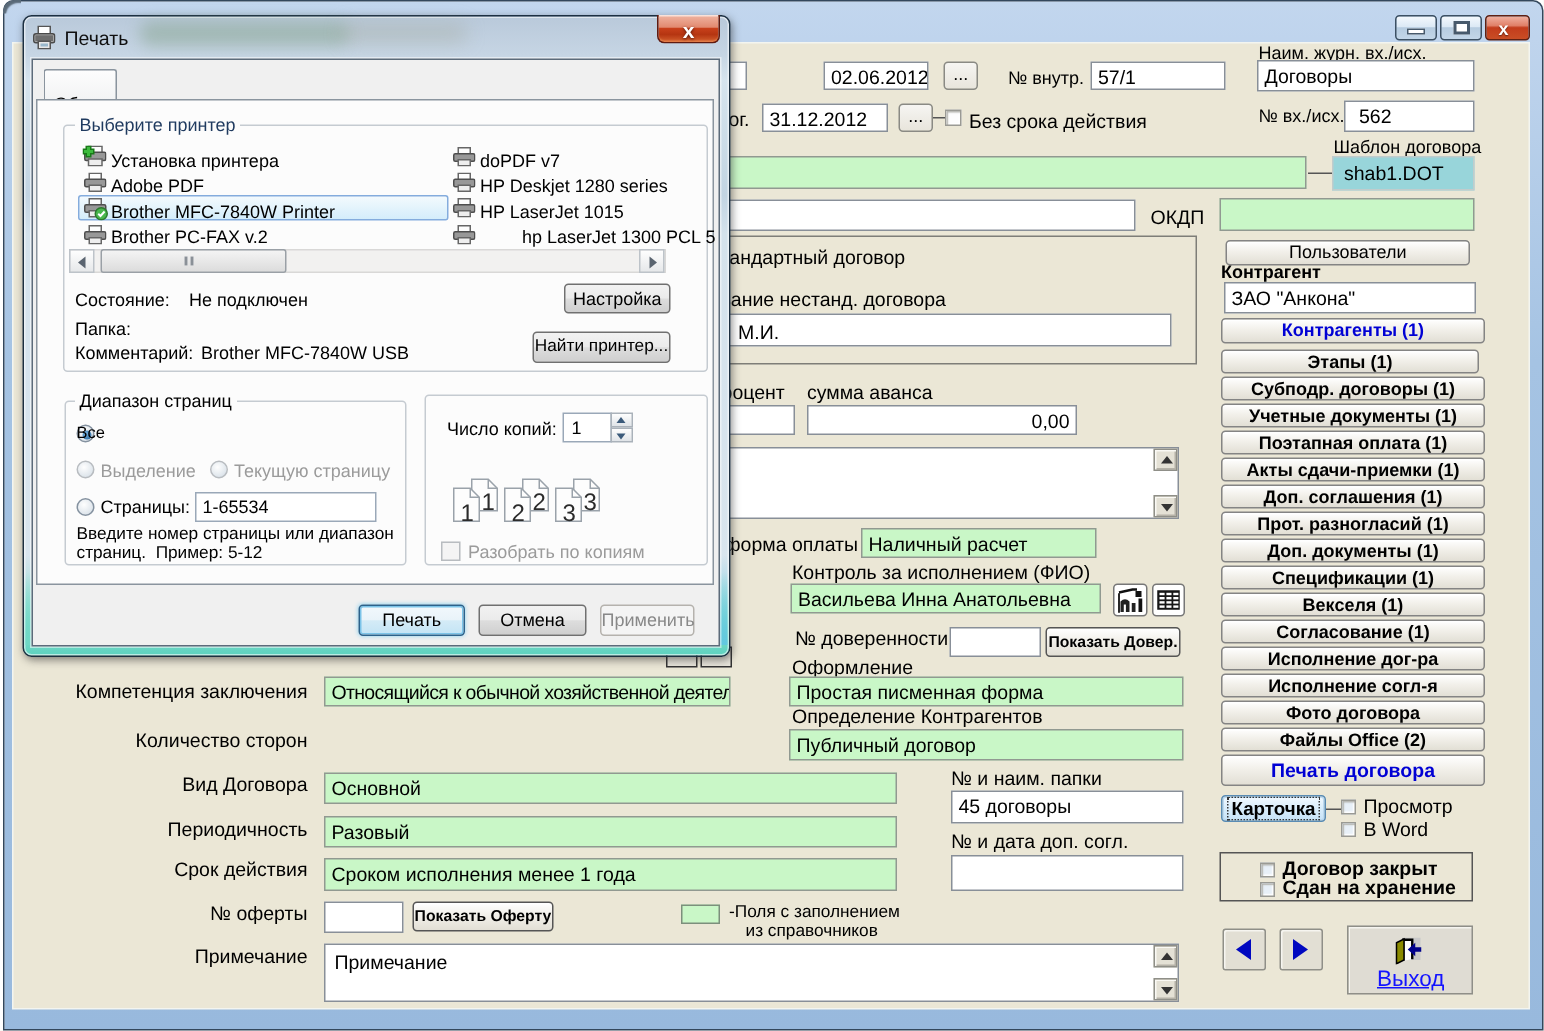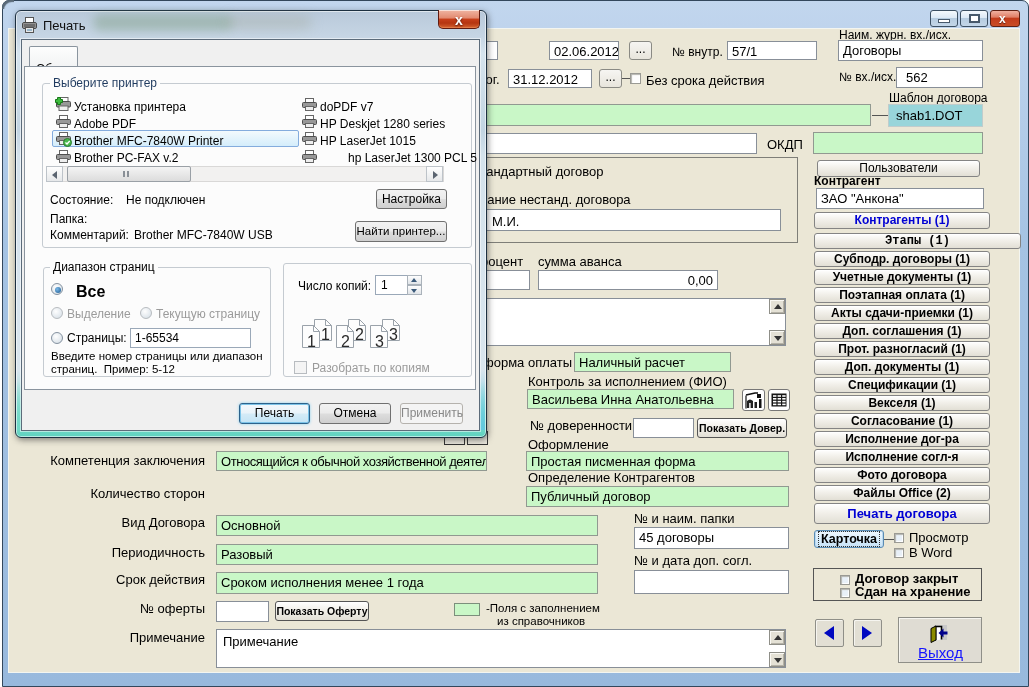--- a/index.html
+++ b/index.html
@@ -165,21 +165,21 @@
 
   <div class="lbl" style="left:634px;top:511px;font-size:13px;">№ и наим. папки</div>
   <div class="fld" style="left:634px;top:527px;width:155px;height:22px;">45 договоры</div>
   <div class="lbl" style="left:634px;top:553px;font-size:13px;">№ и дата доп. согл.</div>
   <div class="fld" style="left:634px;top:570px;width:155px;height:24px;"></div>
 
   <div class="abtn" style="left:817px;top:160px;width:163px;height:17px;font-weight:normal;line-height:15px;">Пользователи</div>
   <div class="lbl" style="left:814px;top:174px;font-weight:bold;">Контрагент</div>
   <div class="fld" style="left:816px;top:188px;width:168px;height:21px;">ЗАО "Анкона"</div>
   <div class="abtn" style="left:814px;top:212px;width:176px;height:17px;line-height:15px;color:#0000d4;">Контрагенты (1)</div>
-  <div class="abtn" style="left:814px;top:233px;width:207px;height:16px;line-height:14px;font-family:Liberation Mono, monospace;">Этапы (1)</div>
+  <div class="abtn" style="left:814px;top:233px;width:172px;height:16px;line-height:14px;">Этапы (1)</div>
   <div class="abtn" style="left:814px;top:251px;width:176px;height:16px;line-height:14px;">Субподр. договоры (1)</div>
   <div class="abtn" style="left:814px;top:269px;width:176px;height:16px;line-height:14px;">Учетные документы (1)</div>
   <div class="abtn" style="left:814px;top:287px;width:176px;height:16px;line-height:14px;">Поэтапная оплата (1)</div>
   <div class="abtn" style="left:814px;top:305px;width:176px;height:16px;line-height:14px;">Акты сдачи-приемки (1)</div>
   <div class="abtn" style="left:814px;top:323px;width:176px;height:16px;line-height:14px;">Доп. соглашения (1)</div>
   <div class="abtn" style="left:814px;top:341px;width:176px;height:16px;line-height:14px;">Прот. разногласий (1)</div>
   <div class="abtn" style="left:814px;top:359px;width:176px;height:16px;line-height:14px;">Доп. документы (1)</div>
   <div class="abtn" style="left:814px;top:377px;width:176px;height:16px;line-height:14px;">Спецификации (1)</div>
   <div class="abtn" style="left:814px;top:395px;width:176px;height:16px;line-height:14px;">Векселя (1)</div>
   <div class="abtn" style="left:814px;top:413px;width:176px;height:16px;line-height:14px;">Согласование (1)</div>
@@ -320,21 +320,21 @@
     <div class="abs" style="left:35px;top:202px;font-size:12px;">Папка:</div>
     <div class="abs" style="left:35px;top:218px;font-size:12px;">Комментарий:</div>
     <div class="abs" style="left:119px;top:218px;font-size:12px;">Brother MFC-7840W USB</div>
     <div class="w7btn" style="left:361px;top:179px;width:71px;height:20px;line-height:18px;">Настройка</div>
     <div class="w7btn" style="left:340px;top:211px;width:92px;height:21px;line-height:19px;font-size:11.5px;">Найти принтер...</div>
 
     <div class="abs" style="left:28px;top:257px;width:228px;height:110px;border:1px solid #c5cbd1;border-radius:3px;"></div>
     <div class="abs" style="left:35px;top:250px;background:#fcfcfc;padding:0 3px;font-size:12px;">Диапазон страниц</div>
     <div class="radio" style="left:36px;top:273px;"></div>
     <div class="abs" style="left:39.5px;top:276.5px;width:6px;height:6px;border-radius:50%;background:radial-gradient(circle at 35% 35%,#7ab8e8,#1d5a8e);"></div>
-    <div class="abs" style="left:61px;top:273px;font-size:16px;font-weight:bold;">Все</div>
+    <div class="abs" style="left:36px;top:273px;font-size:11px;">Все</div>
     <div class="radio" style="left:36px;top:297px;border-color:#b8bcc0;"></div>
     <div class="abs" style="left:52px;top:297px;font-size:12px;color:#9b9b9b;">Выделение</div>
     <div class="radio" style="left:125px;top:297px;border-color:#b8bcc0;"></div>
     <div class="abs" style="left:141px;top:297px;font-size:12px;color:#9b9b9b;">Текущую страницу</div>
     <div class="radio" style="left:36px;top:322px;"></div>
     <div class="abs" style="left:52px;top:321px;font-size:12px;">Страницы:</div>
     <div class="abs" style="left:115px;top:318px;width:121px;height:20px;background:#fff;border:1px solid #9aa8b8;font-size:12px;padding:2px 4px;">1-65534</div>
     <div class="abs" style="left:36px;top:340px;font-size:11.5px;">Введите номер страницы или диапазон</div>
     <div class="abs" style="left:36px;top:353px;font-size:11.5px;">страниц.&nbsp; Пример: 5-12</div>
 

